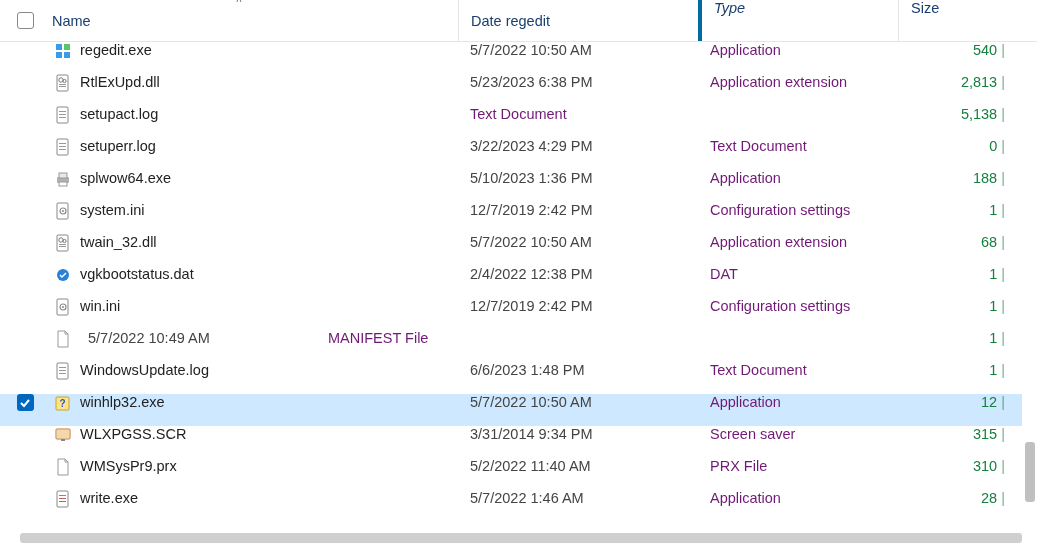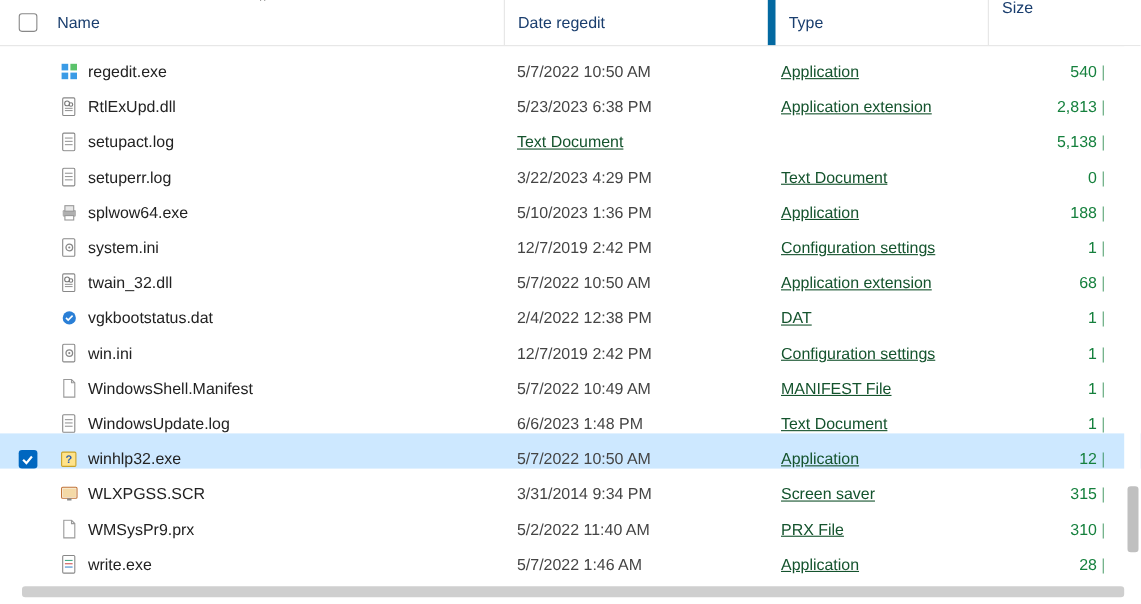--- a/index.html
+++ b/index.html
@@ -41,22 +41,22 @@
       height: 100%;
       display: flex;
       align-items: center;
       border-left: 1px solid #e5e5e5;
     }
     .header .col-type {
       flex: 0 0 200px;
       padding-left: 12px;
       height: 100%;
       display: flex;
-      align-items: center;
-      border-left: 7px solid #0369a1;
+      border-left: 4px solid #0369a1;
+      font-style: italic;
     }
     .header .col-size {
       flex: 1 1 auto;
       padding-left: 12px;
       height: 100%;
       display: flex;
       border-left: 1px solid #e5e5e5;
     }
     .sort-indicator {
       position: absolute;
@@ -70,21 +70,21 @@
       height: 17px;
       border: 1.5px solid #888;
       border-radius: 3px;
       background: #fff;
     }
     .rows {
       position: relative;
     }
     .row {
       display: flex;
-      align-items: flex-end;
+      align-items: flex-start;
       height: 32px;
     }
     .row.selected {
       background: #cde8ff;
     }
     .row .col-check {
       width: 50px;
       display: flex;
       align-items: center;
       justify-content: center;
@@ -104,24 +104,23 @@
     }
     .row .col-date {
       flex: 0 0 240px;
       padding-left: 12px;
       color: #444;
       white-space: nowrap;
     }
     .row .col-type {
       flex: 0 0 200px;
       padding-left: 12px;
-      color: #14532d;
+      color: #701a75;
       white-space: nowrap;
       overflow: hidden;
-      text-decoration: underline;
     }
     .row .col-size {
       flex: 1 1 auto;
       padding-right: 32px;
       color: #15803d;
       text-align: right;
       white-space: nowrap;
       overflow: hidden;
     }
     .row-checkbox {
@@ -364,21 +363,20 @@
       <div class="row-checkbox ">
         
       </div>
     </div>
     <div class="col-icon">
         <svg class="icon" viewBox="0 0 18 18">
           <path d="M4 1 L11 1 L14 4 L14 17 L4 17 Z" fill="#fff" stroke="#999"></path>
           <path d="M11 1 L11 4 L14 4" fill="none" stroke="#999"></path>
         </svg>
       </div>
-    <div class="col-name">WindowsShell.Manifest</div>
     <div class="col-date">5/7/2022 10:49 AM</div>
     <div class="col-type">MANIFEST File</div>
     <div class="col-size">1 <span style="opacity:.6">|</span></div>
   </div>
     <div class="row">
     <div class="col-check">
       <div class="row-checkbox ">
         
       </div>
     </div>

